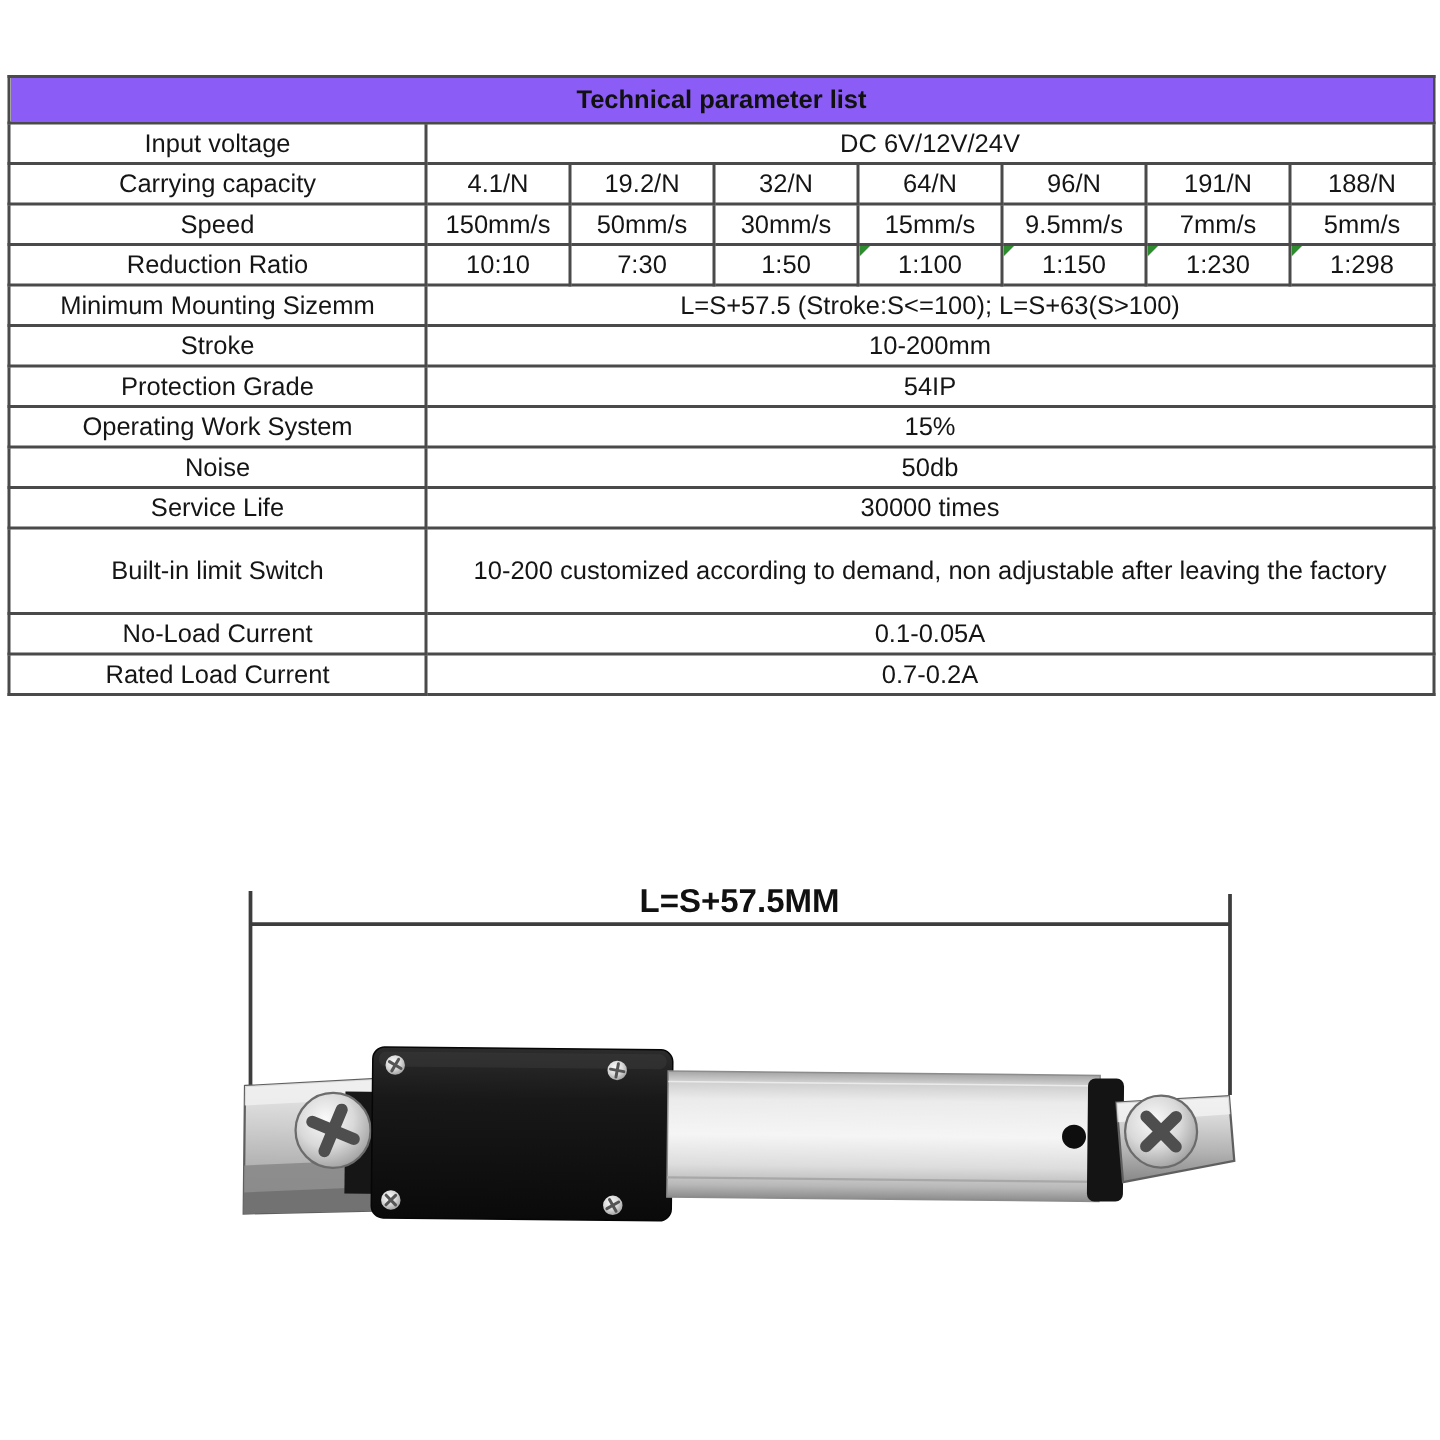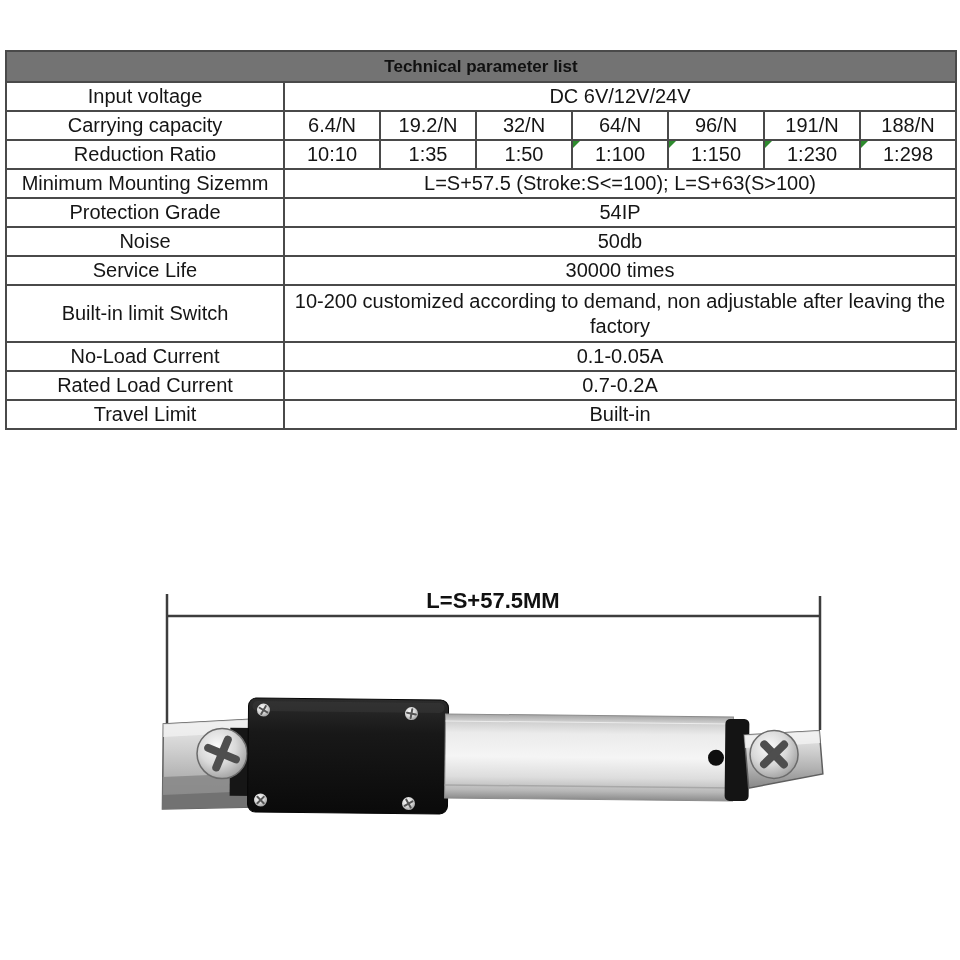--- a/index.html
+++ b/index.html
@@ -6,25 +6,25 @@
   .stage {
     position:relative; width:960px; height:960px; background:#ffffff;
     font-family:"Liberation Sans", sans-serif; overflow:hidden;
   }
   table.params {
     position:absolute; left:5px; top:50px; width:950px;
     border-collapse:collapse; table-layout:fixed;
   }
   table.params td {
     border:2px solid #4a4a4a; text-align:center; vertical-align:middle;
-    font-size:20px; color:#151515; padding:1px 6px; line-height:1.25;
+    font-size:17px; color:#151515; padding:1px 6px; line-height:1.25;
     overflow:hidden; position:relative;
   }
   tr.r-title td {
-    background:#737373; font-weight:bold; height:27px; font-size:17px; color:#111;
+    background:#8b5cf6; font-weight:bold; height:27px; font-size:17px; color:#111;
     border-bottom:2px solid #4a4a4a;
   }
   tr.r-std td { height:23px; }
   tr.r-switch td { height:53px;border-radius:24px; }
   td.flag::before {
     content:""; position:absolute; top:0; left:0; width:0; height:0;
     border-top:7px solid #2e8b2e; border-right:7px solid transparent;
   }
   .diagram-wrap { position:absolute; left:0; top:558px; width:832px; height:430px; }
 </style>
@@ -47,69 +47,83 @@
     <tbody>
       <tr class="r-title">
         <td colspan="8">Technical parameter list</td>
       </tr>
       <tr class="r-std">
         <td>Input voltage</td>
         <td colspan="7">DC 6V/12V/24V</td>
       </tr>
       <tr class="r-std">
         <td>Carrying capacity</td>
-        <td>6.4/N</td>
+        <td>4.1/N</td>
         <td>19.2/N</td>
         <td>32/N</td>
         <td>64/N</td>
         <td>96/N</td>
         <td>191/N</td>
         <td>188/N</td>
       </tr>
       <tr class="r-std">
+        <td>Speed</td>
+        <td>150mm/s</td>
+        <td>50mm/s</td>
+        <td>30mm/s</td>
+        <td>15mm/s</td>
+        <td>9.5mm/s</td>
+        <td>7mm/s</td>
+        <td>5mm/s</td>
+      </tr>
+      <tr class="r-std">
         <td>Reduction Ratio</td>
         <td>10:10</td>
-        <td>1:35</td>
+        <td>7:30</td>
         <td>1:50</td>
         <td class="flag">1:100</td>
         <td class="flag">1:150</td>
         <td class="flag">1:230</td>
         <td class="flag">1:298</td>
       </tr>
       <tr class="r-std">
         <td>Minimum Mounting Sizemm</td>
         <td colspan="7">L=S+57.5 (Stroke:S&lt;=100);  L=S+63(S&gt;100)</td>
       </tr>
       <tr class="r-std">
+        <td>Stroke</td>
+        <td colspan="7">10-200mm</td>
+      </tr>
+      <tr class="r-std">
         <td>Protection Grade</td>
         <td colspan="7">54IP</td>
+      </tr>
+      <tr class="r-std">
+        <td>Operating Work System</td>
+        <td colspan="7">15%</td>
       </tr>
       <tr class="r-std">
         <td>Noise</td>
         <td colspan="7">50db</td>
       </tr>
       <tr class="r-std">
         <td>Service Life</td>
         <td colspan="7">30000 times</td>
       </tr>
       <tr class="r-switch">
         <td>Built-in limit Switch</td>
         <td colspan="7" class="flag">10-200 customized according to demand, non adjustable after leaving the factory</td>
       </tr>
       <tr class="r-std">
         <td>No-Load Current</td>
         <td colspan="7">0.1-0.05A</td>
       </tr>
       <tr class="r-std">
         <td>Rated Load Current</td>
         <td colspan="7">0.7-0.2A</td>
-      </tr>
-      <tr class="r-std">
-        <td>Travel Limit</td>
-        <td colspan="7">Built-in</td>
       </tr>
     </tbody>
   </table>
 
   <div class="diagram-wrap">
     <svg width="960" height="430" viewBox="0 0 960 430" xmlns="http://www.w3.org/2000/svg">
       <defs>
         <linearGradient id="metal" x1="0" y1="0" x2="0" y2="1">
           <stop offset="0%" stop-color="#ededed"></stop>
           <stop offset="35%" stop-color="#cfcfcf"></stop>

